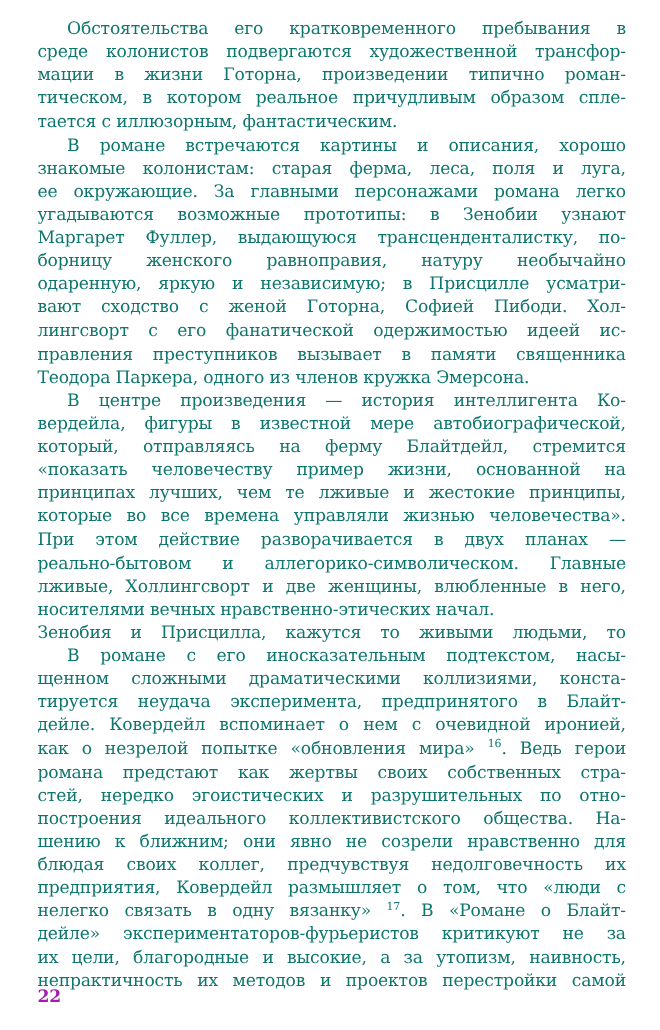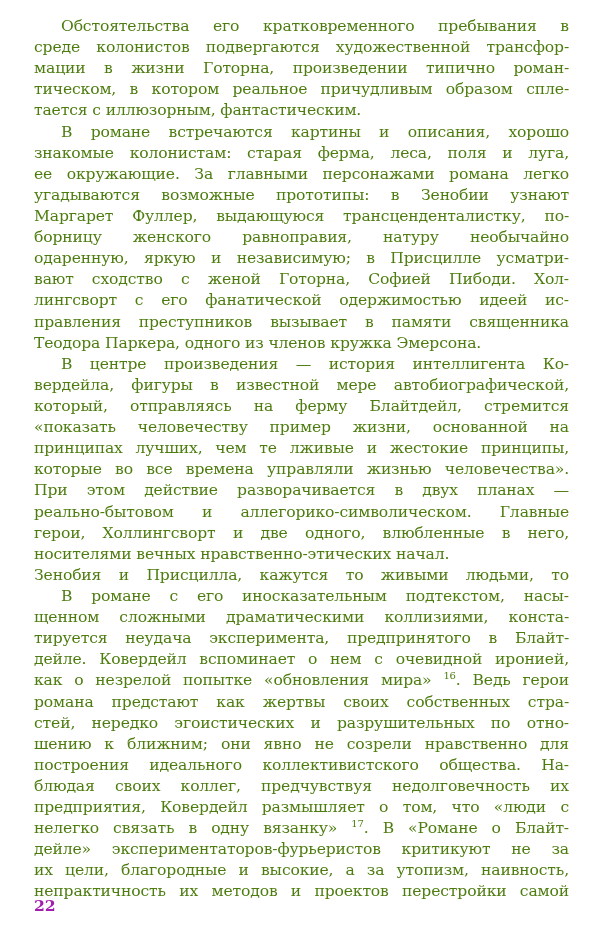--- a/index.html
+++ b/index.html
@@ -1,20 +1,20 @@
 <!DOCTYPE html>
 <html><head>
 <meta charset="utf-8">
 <style>
   html, body { margin: 0; padding: 0; background: #ffffff; }
   body { width: 600px; height: 936px; position: relative; overflow: hidden; }
   .page {
     position: absolute; left: 34px; top: 16px; width: 535px;
     font-family: "DejaVu Serif", "Liberation Serif", serif;
-    font-size: 15.6px; line-height: 21.12px; color: #4d7c0f;
+    font-size: 15.6px; line-height: 21.12px; color: #0f766e;
   }
   .line {
     display: block; height: 21.12px; white-space: nowrap;
     text-align: justify; text-align-last: justify; overflow: visible;
     letter-spacing: -0.15px;
   }
   .line.indent { padding-left: 27px; }
   .line.last { text-align-last: left; }
   sup { font-size: 10px; line-height: 0; vertical-align: 6px; }
   .page-number {
@@ -52,35 +52,35 @@
 
   <div>
     <span class="line indent">В центре произведения — история интеллигента Ко-</span>
     <span class="line">вердейла, фигуры в известной мере автобиографической,</span>
     <span class="line">который, отправляясь на ферму Блайтдейл, стремится</span>
     <span class="line">«показать человечеству пример жизни, основанной на</span>
     <span class="line">принципах лучших, чем те лживые и жестокие принципы,</span>
     <span class="line">которые во все времена управляли жизнью человечества».</span>
     <span class="line">При этом действие разворачивается в двух планах —</span>
     <span class="line">реально-бытовом и аллегорико-символическом. Главные</span>
-    <span class="line">герои, Холлингсворт и две одного, влюбленные в него,</span>
+    <span class="line">лживые, Холлингсворт и две женщины, влюбленные в него,</span>
     <span class="line last">носителями вечных нравственно-этических начал.</span>
     <span class="line">Зенобия и Присцилла, кажутся то живыми людьми, то</span>
   </div>
 
   <div>
     <span class="line indent">В романе с его иносказательным подтекстом, насы-</span>
     <span class="line">щенном сложными драматическими коллизиями, конста-</span>
     <span class="line">тируется неудача эксперимента, предпринятого в Блайт-</span>
     <span class="line">дейле. Ковердейл вспоминает о нем с очевидной иронией,</span>
     <span class="line fn">как о незрелой попытке «обновления мира» <sup>16</sup>. Ведь герои</span>
     <span class="line">романа предстают как жертвы своих собственных стра-</span>
     <span class="line">стей, нередко эгоистических и разрушительных по отно-</span>
+    <span class="line">построения идеального коллективистского общества. На-</span>
     <span class="line">шению к ближним; они явно не созрели нравственно для</span>
-    <span class="line">построения идеального коллективистского общества. На-</span>
     <span class="line">блюдая своих коллег, предчувствуя недолговечность их</span>
     <span class="line">предприятия, Ковердейл размышляет о том, что «люди с</span>
     <span class="line fn">нелегко связать в одну вязанку» <sup>17</sup>. В «Романе о Блайт-</span>
     <span class="line">дейле» экспериментаторов-фурьеристов критикуют не за</span>
     <span class="line">их цели, благородные и высокие, а за утопизм, наивность,</span>
     <span class="line">непрактичность их методов и проектов перестройки самой</span>
   </div>
 </main>
 
 <div class="page-number">22</div>

